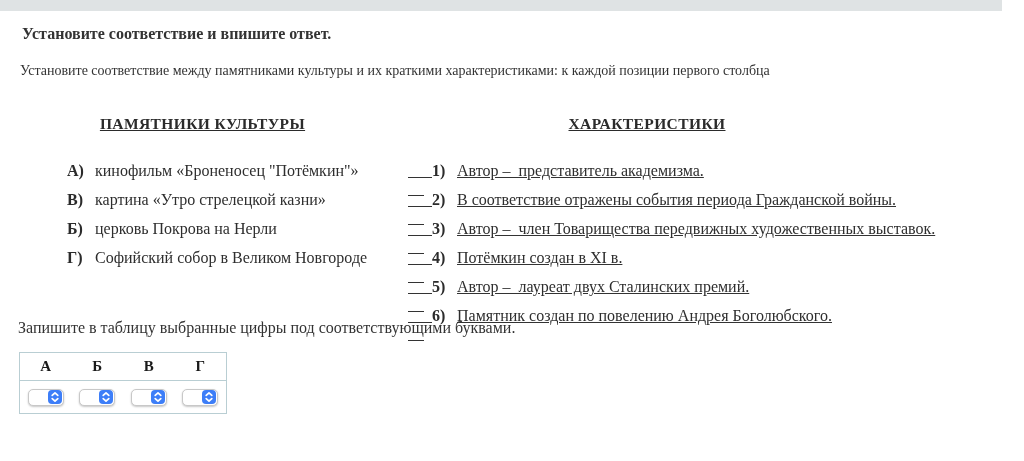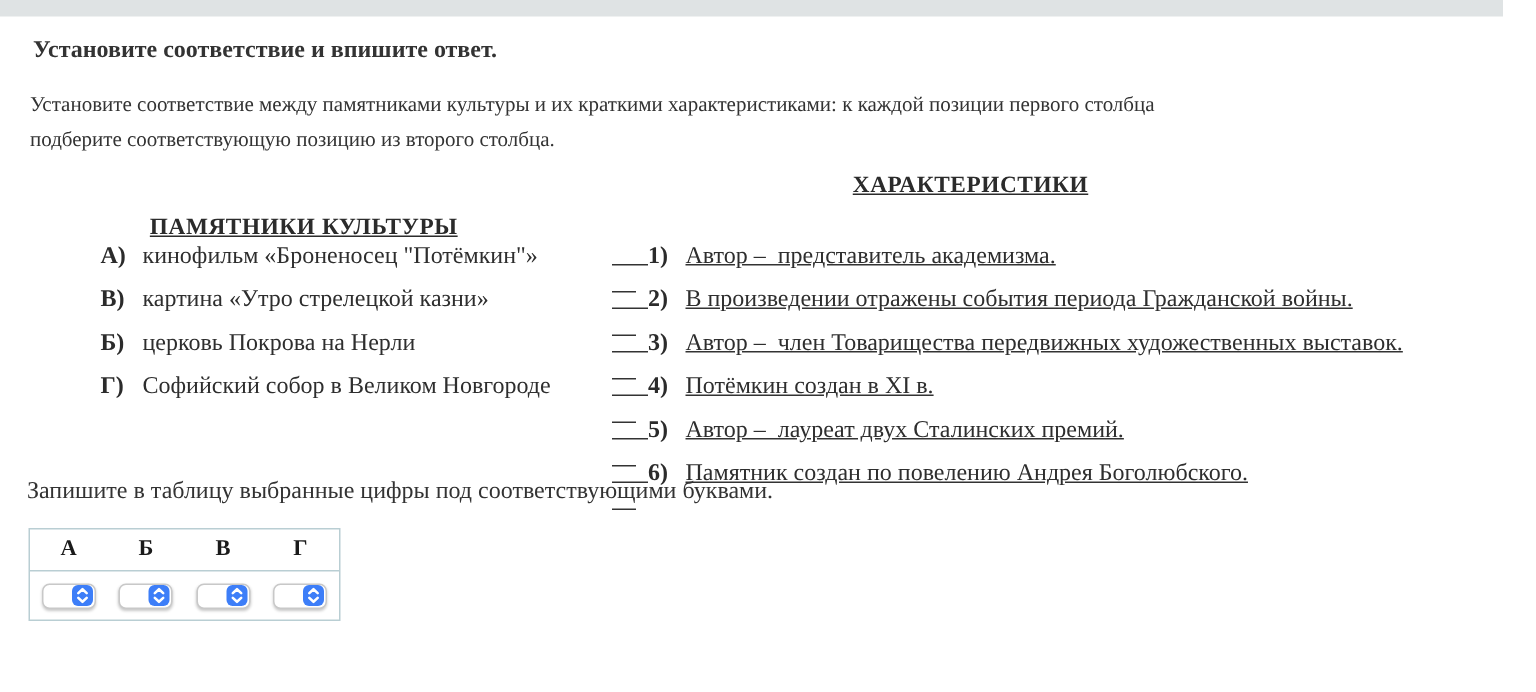--- a/index.html
+++ b/index.html
@@ -42,21 +42,21 @@
     position: absolute;
     top: 115px;
     font-size: 15.5px;
     font-weight: bold;
     text-decoration: underline;
     letter-spacing: 0.4px;
     text-align: center;
     color: #2b2b2b;
     white-space: pre;
   }
-  .col-header.left  { left: 20px;  width: 365px; margin-top: 28px; }
+  .col-header.left  { left: 20px;  width: 365px; }
   .col-header.right { left: 412px; width: 470px; }
   .match-list { position: absolute; }
   .match-list.left  { left: 43px;  top: 144px; }
   .match-list.right { left: 408px; top: 144px; text-decoration: underline; }
   .match-row {
     height: 29px;
     font-size: 16px;
     white-space: pre;
     color: #2e2e2e;
   }
@@ -133,21 +133,20 @@
 </head>
 <body>
 
 <div class="page">
 
   <div class="topbar"></div>
 
   <div class="title">Установите соответствие и впишите ответ.</div>
 
   <div class="intro-line l1">Установите соответствие между памятниками культуры и их краткими характеристиками: к каждой позиции первого столбца</div>
-  <div class="intro-line l2">подберите соответствующую позицию из второго столбца.</div>
 
   <div class="col-header left">ПАМЯТНИКИ КУЛЬТУРЫ</div>
   <div class="col-header right">ХАРАКТЕРИСТИКИ</div>
 
   <div class="match-list left">
     <div class="match-row">
       <span class="mlabel">А)</span><span class="mtext">кинофильм «Броненосец "Потёмкин"»</span>
     </div>
     <div class="match-row">
       <span class="mlabel">В)</span><span class="mtext">картина «Утро стрелецкой казни»</span>
@@ -158,21 +157,21 @@
     <div class="match-row">
       <span class="mlabel">Г)</span><span class="mtext">Софийский собор в Великом Новгороде</span>
     </div>
   </div>
 
   <div class="match-list right">
     <div class="match-row">
       <span class="mlabel">1)</span><span class="mtext">Автор –  представитель академизма.</span>
     </div>
     <div class="match-row">
-      <span class="mlabel">2)</span><span class="mtext">В произведении отражены события периода Гражданской войны.</span>
+      <span class="mlabel">2)</span><span class="mtext">В соответствие отражены события периода Гражданской войны.</span>
     </div>
     <div class="match-row">
       <span class="mlabel">3)</span><span class="mtext">Автор –  член Товарищества передвижных художественных выставок.</span>
     </div>
     <div class="match-row">
       <span class="mlabel">4)</span><span class="mtext">Потёмкин создан в XI в.</span>
     </div>
     <div class="match-row">
       <span class="mlabel">5)</span><span class="mtext">Автор –  лауреат двух Сталинских премий.</span>
     </div>

